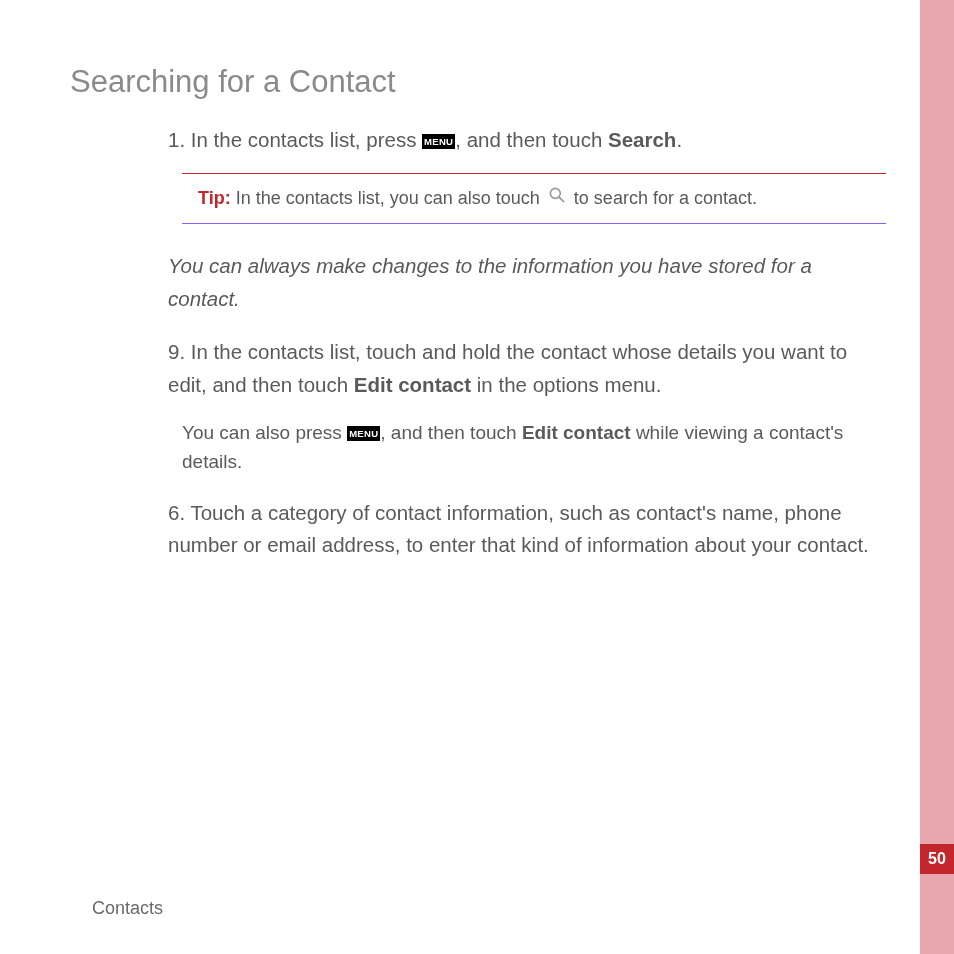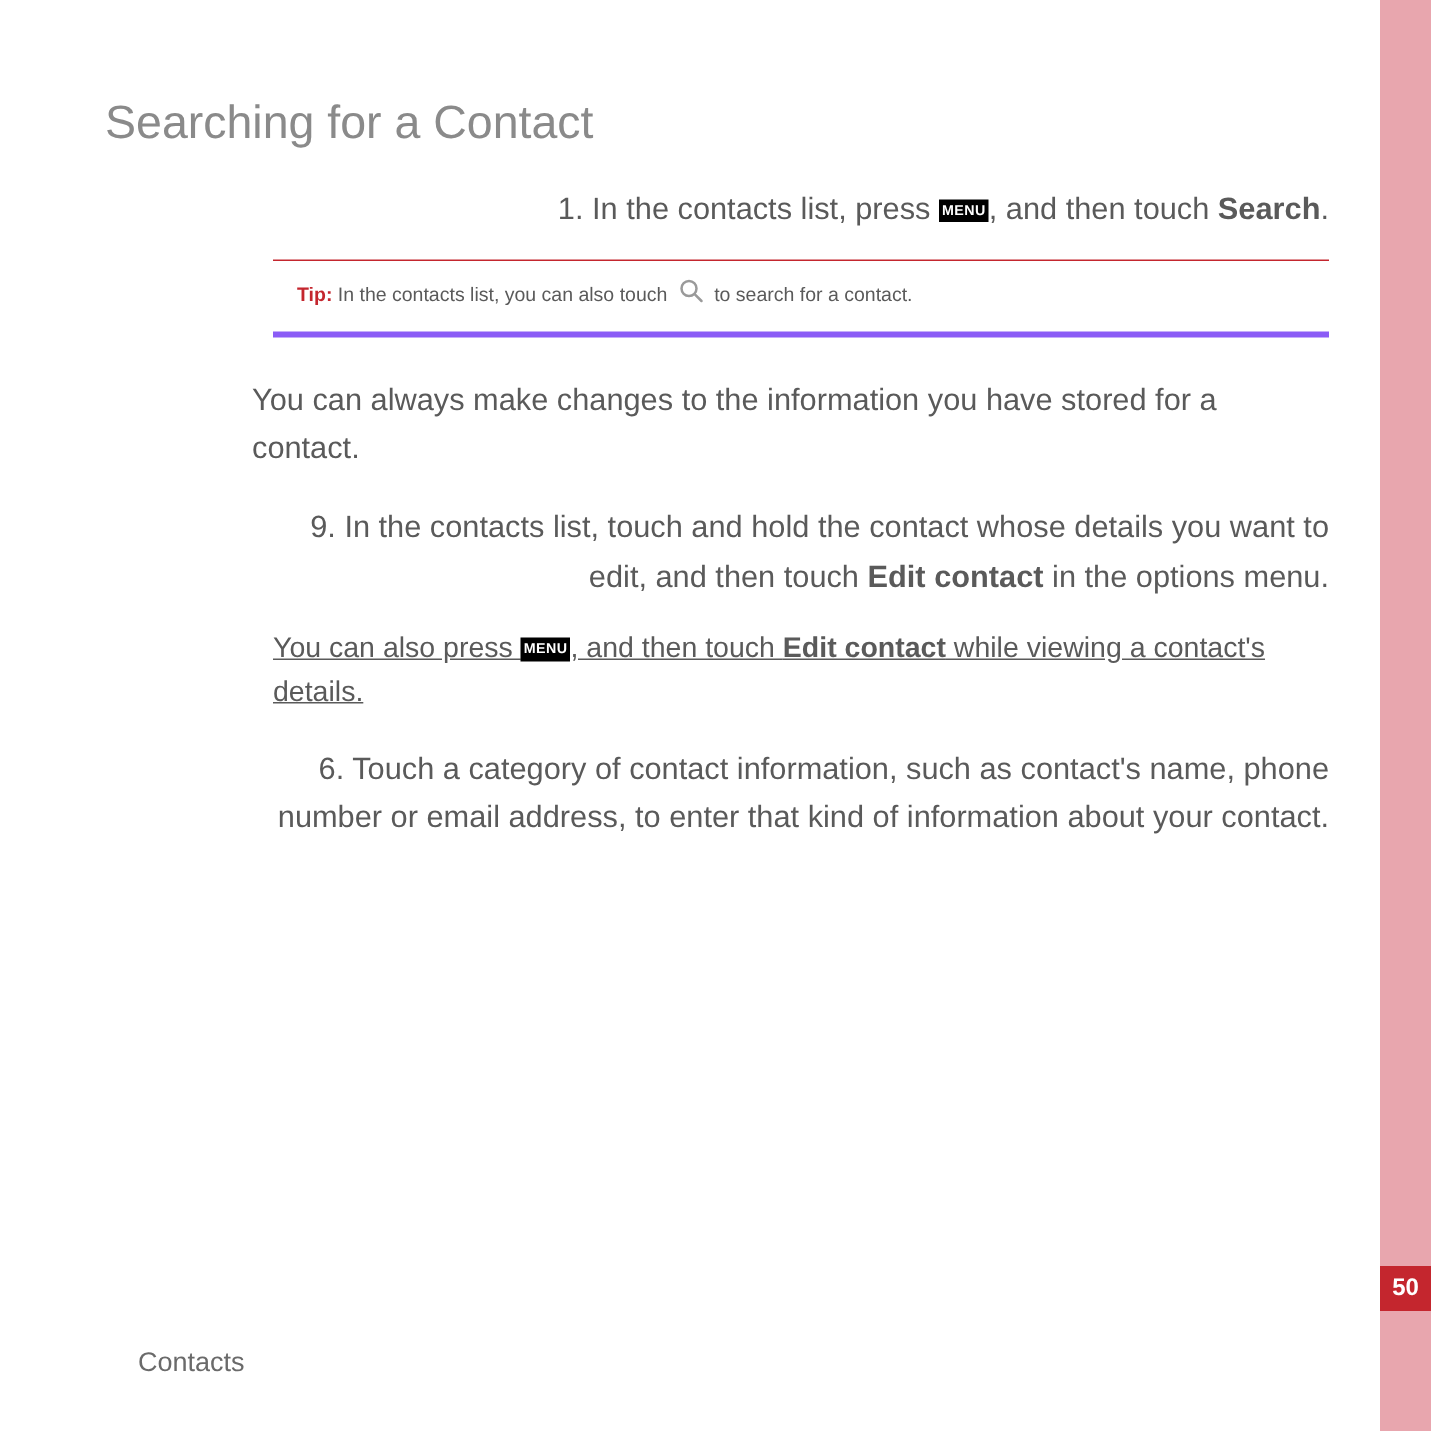--- a/index.html
+++ b/index.html
@@ -49,28 +49,27 @@
       margin-left: -10px;
     }
     .body-block {
       margin-left: 88px;
       font-size: 20.5px;
       line-height: 1.6;
       color: #5a5a5a;
     }
     .step {
       margin-bottom: 14px;
-      text-align: right;
     }
     .tip-box {
       border-top: 1px solid #c4262e;
-      border-bottom: 4px solid #8b5cf6;
+      border-bottom: 1px solid #8b5cf6;
       padding: 10px 0 10px 16px;
       margin: 16px 0 26px 14px;
-      font-size: 13px;
+      font-size: 18px;
       color: #5a5a5a;
     }
     .tip-label {
       color: #c4262e;
       font-weight: bold;
     }
     .menu-key {
       display: inline-block;
       background: #000000;
       color: #ffffff;
@@ -92,26 +91,26 @@
       height: 20px;
     }
     .bold {
       font-weight: bold;
     }
     .h1-second {
       margin-top: 30px;
     }
     .intro {
       margin-bottom: 20px;
+      font-style: italic;
     }
     .note-sub {
       font-size: 19px;
       margin: 16px 0 20px 14px;
       line-height: 1.55;
-      text-decoration: underline;
     }
     .footer-label {
       position: absolute;
       bottom: 35px;
       left: 92px;
       font-size: 18px;
       color: #6a6a6a;
     }
   </style>
 </head>

